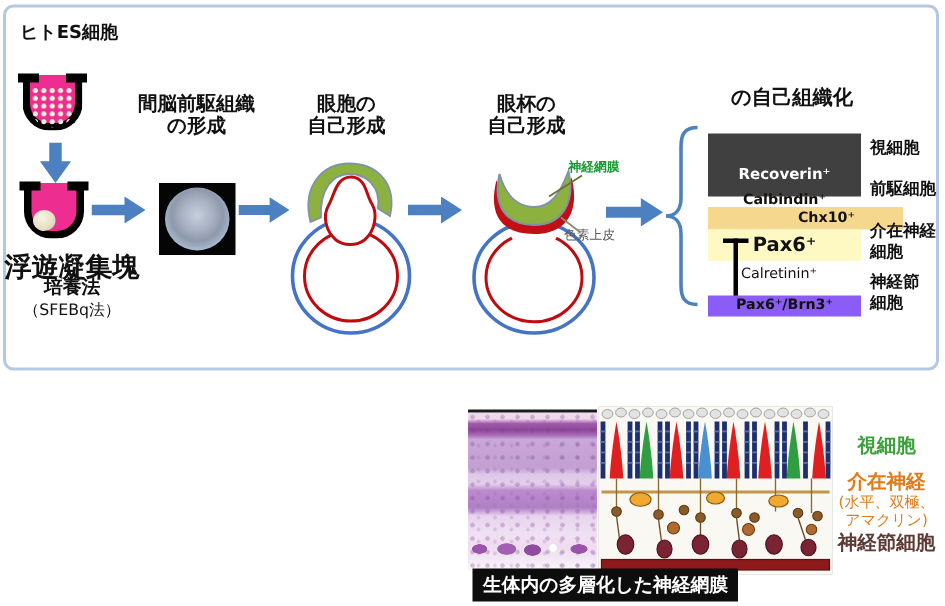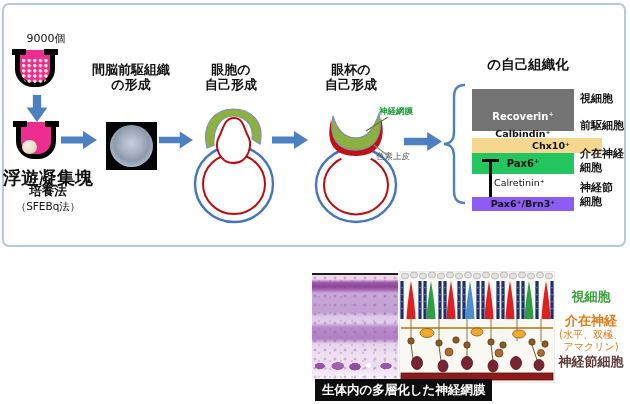--- a/index.html
+++ b/index.html
@@ -55,24 +55,24 @@
   #cup{left:311px;top:104px;}
   #nr-label{left:379px;top:106px;width:44px;font-size:8.5px;font-weight:bold;color:#149b31;}
   #pe-label{left:376px;top:151px;width:40px;font-size:8.5px;color:#595959;}
   #pointers{left:362px;top:112px;}
 
   
   #title1{left:448px;top:38px;width:160px;font-size:13.5px;font-weight:bold;text-align:center;}
   #title2{left:448px;top:56px;width:160px;font-size:13.5px;font-weight:bold;text-align:center;}
   #brace{left:441px;top:83px;}
   .layer{left:472px;width:102px;text-align:center;font-weight:bold;}
-  #layer-green{top:89px;height:42px;background:#737373;color:#fff;font-size:10px;line-height:56px;}
+  #layer-green{top:89px;height:42px;background:#404040;color:#fff;font-size:10px;line-height:56px;}
   #calbindin{top:128px;font-size:9.5px;z-index:3;color:#111;}
   #layer-tan{top:138px;height:15px;background:#f6d78e;color:#111;font-size:9.5px;line-height:15px;padding-left:28px;}
-  #layer-brown{top:153px;height:21px;background:#22c55e;color:#111;font-size:10px;line-height:21px;}
+  #layer-brown{top:153px;height:21px;background:#fef9c3;color:#111;font-size:13px;line-height:21px;}
   #calretinin{left:494px;top:177px;font-size:9.5px;font-weight:normal;color:#111;}
   #layer-blue{top:197px;height:14px;background:#8b5cf6;color:#111;font-size:9.5px;line-height:14px;}
   #ibeam{left:482px;top:159px;width:17px;height:43px;}
   #ibeam .v{position:absolute;left:7px;top:0;width:2.5px;height:43px;background:#000;}
   #ibeam .c1{position:absolute;left:0;top:0;width:17px;height:2.5px;background:#000;}
   #ibeam .c2{position:absolute;left:0;bottom:0;width:17px;height:2.5px;background:#000;}
   .slabel{left:580px;width:48px;font-size:11px;font-weight:bold;}
   #sl-photo{top:91px;} #sl-prog{top:118px;}
   #sl-int1{top:146px;} #sl-int2{top:160px;}
   #sl-gang1{top:180px;} #sl-gang2{top:194px;}
@@ -107,21 +107,21 @@
   #caption{left:315px;top:379px;height:22px;line-height:22px;padding:0 7px;background:#0d0d0d;
     color:#fff;font-size:12.5px;font-weight:bold;white-space:nowrap;}
 </style>
 </head>
 <body>
 
 <div id="root">
 
   <div id="panel" class="abs"></div>
 
-  <div id="es-count" class="abs">9000個</div>
+  <div id="es-label" class="abs">ヒトES細胞</div>
 
   <div id="well1" class="abs well">
     <div class="body"></div>
     <div class="dots"></div>
     <div class="capl"></div>
     <div class="capr"></div>
   </div>
 
   <div id="arrow-down" class="abs arrow">
     <svg width="22" height="27" viewBox="0 0 20 26">

